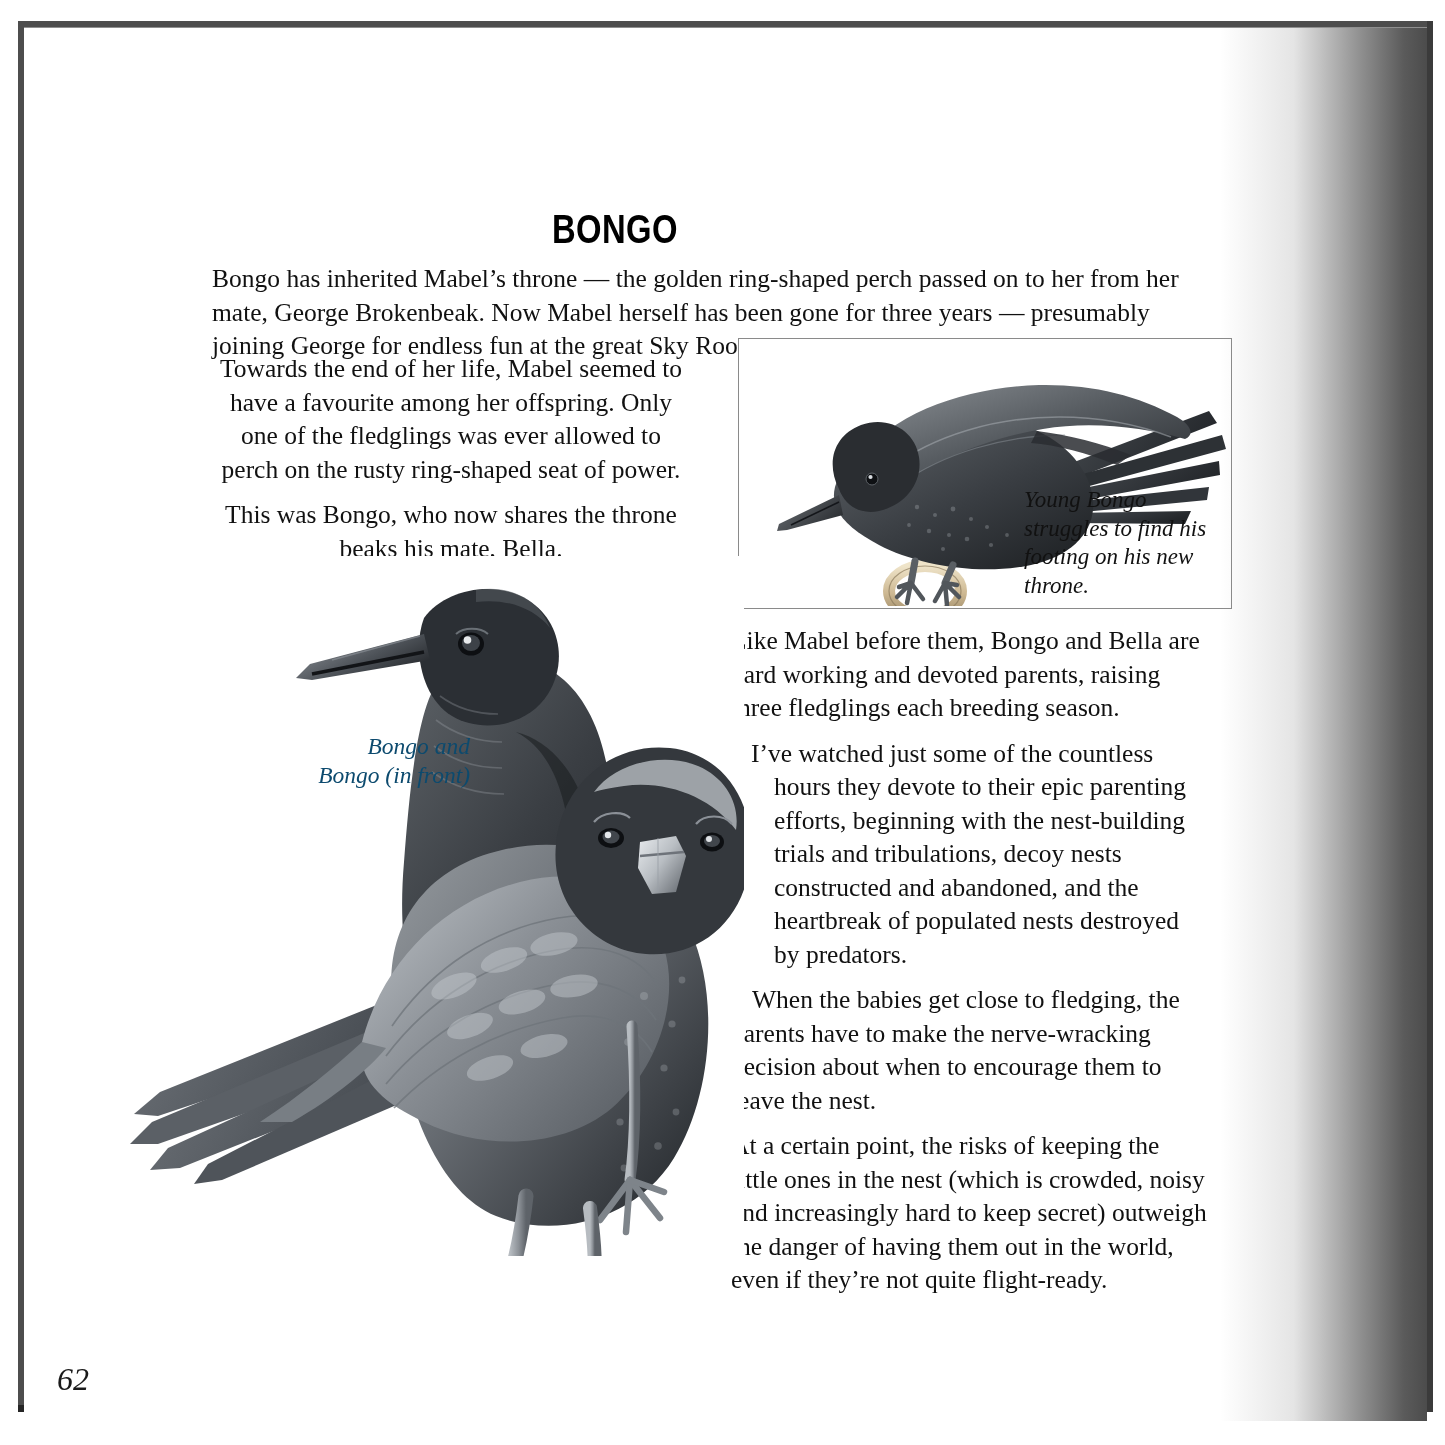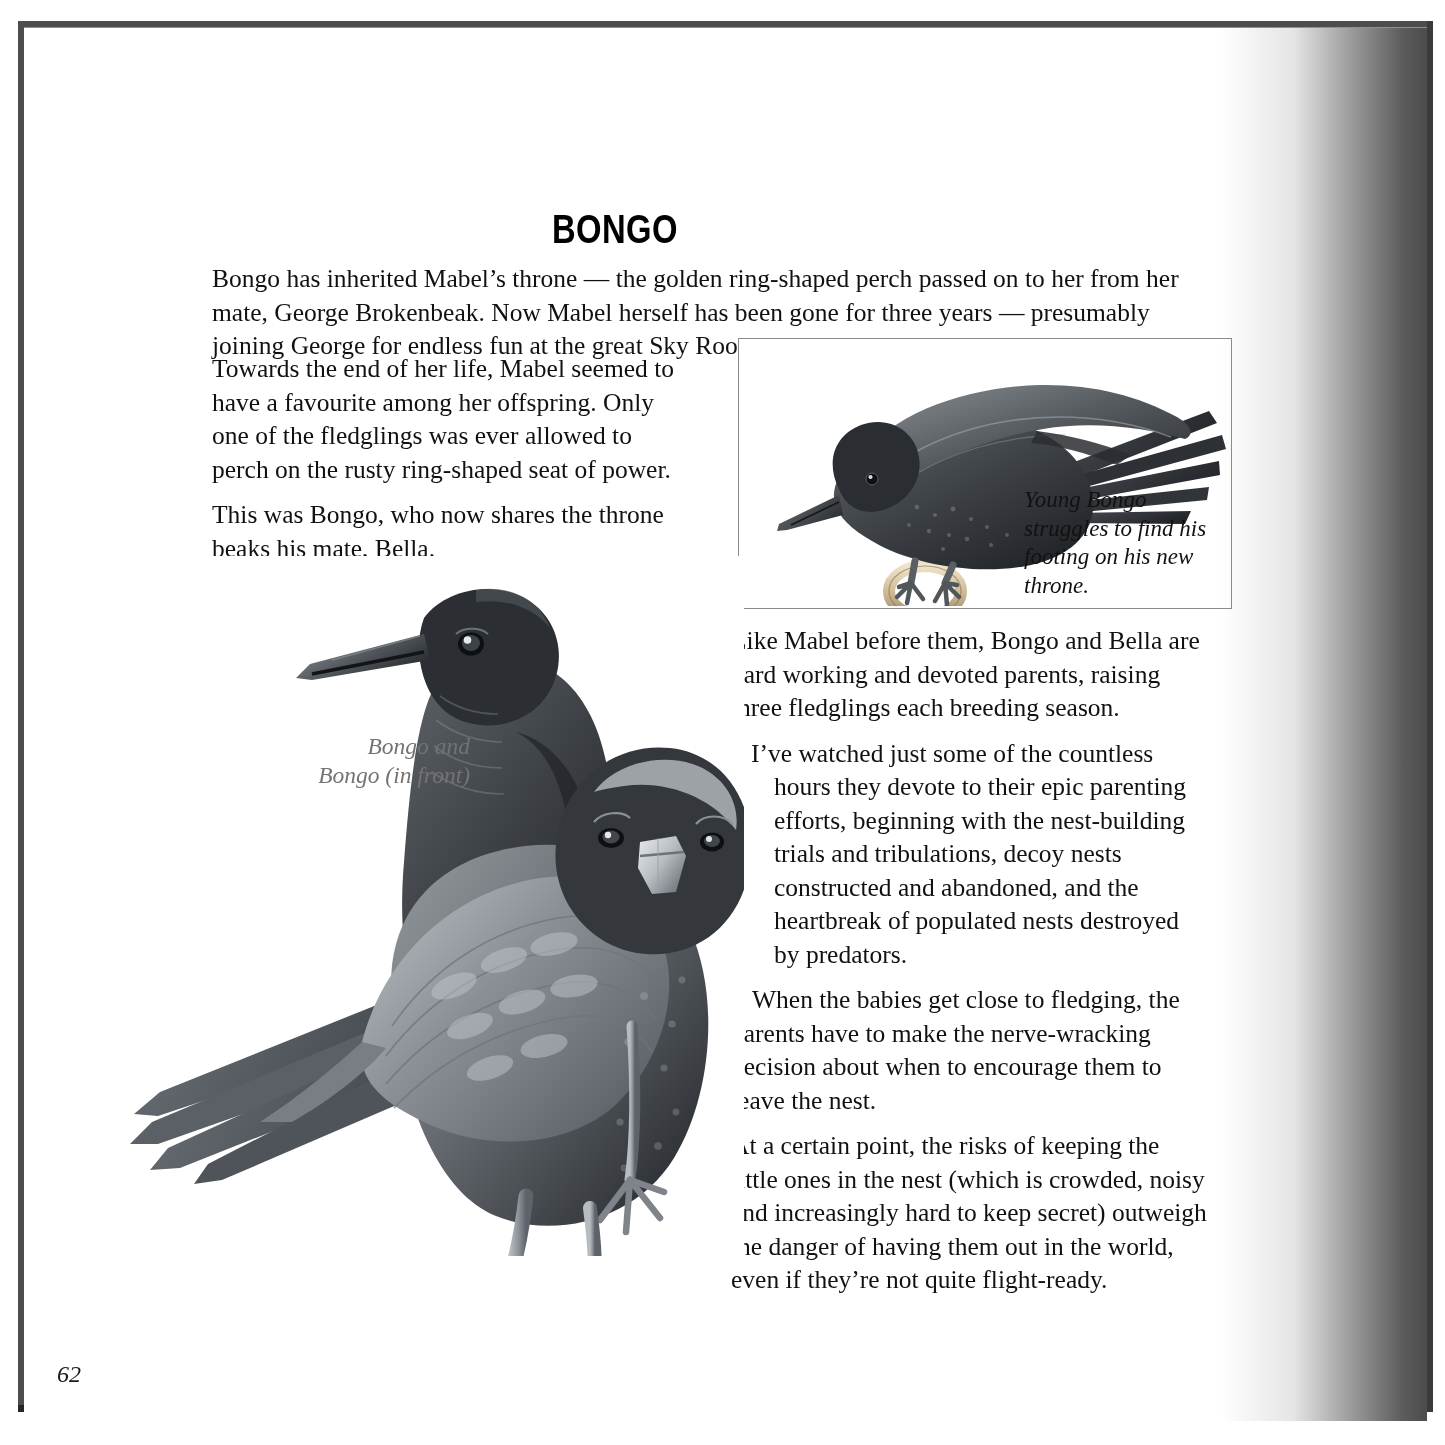--- a/index.html
+++ b/index.html
@@ -49,21 +49,21 @@
     font-weight:bold;font-size:41px;letter-spacing:0.5px;
     color:#000;transform:scaleX(0.80);transform-origin:center top;
   }
 
   
   .bodytext{
     position:absolute;color:#111;font-size:25.5px;line-height:33.5px;
     text-align:left;
   }
   #para-intro{left:188px;top:234px;width:995px;}
-  #col-left{left:188px;top:324px;width:478px;}
+  #col-left{left:188px;top:324px;width:478px;text-align:center;}
   #col-right{left:707px;top:596px;width:477px;}
 
   .p{margin:0 0 12px 0;}
   .p:last-child{margin-bottom:0;}
   .p.indent-hang{padding-left:43px;text-indent:-23px;}
   .p.indent-first{text-indent:21px;}
 
   
   #inset-figure{
     position:absolute;left:714px;top:310px;width:492px;height:269px;
@@ -71,27 +71,27 @@
   }
   #inset-caption{
     position:absolute;right:9px;bottom:8px;width:198px;
     font-style:italic;font-size:23px;line-height:28.5px;color:#111;
     z-index:5;
   }
 
   
   #main-caption{
     position:absolute;left:256px;top:704px;width:190px;text-align:right;
-    font-style:italic;font-size:23.5px;line-height:29px;color:#737373;z-index:6;
+    font-style:italic;font-size:23.5px;line-height:29px;color:#0c4a6e;z-index:6;
   }
 
   
   #page-number{
     position:absolute;left:33px;top:1333px;
-    font-style:italic;font-size:24px;color:#1a1a1a;
+    font-style:italic;font-size:32px;color:#1a1a1a;
   }
 
   
   .photo-svg{display:block;}
   #main-photo{position:absolute;left:100px;top:528px;width:620px;height:700px;z-index:3;}
 </style>
 </head>
 <body>
 
 <div id="book-frame">

